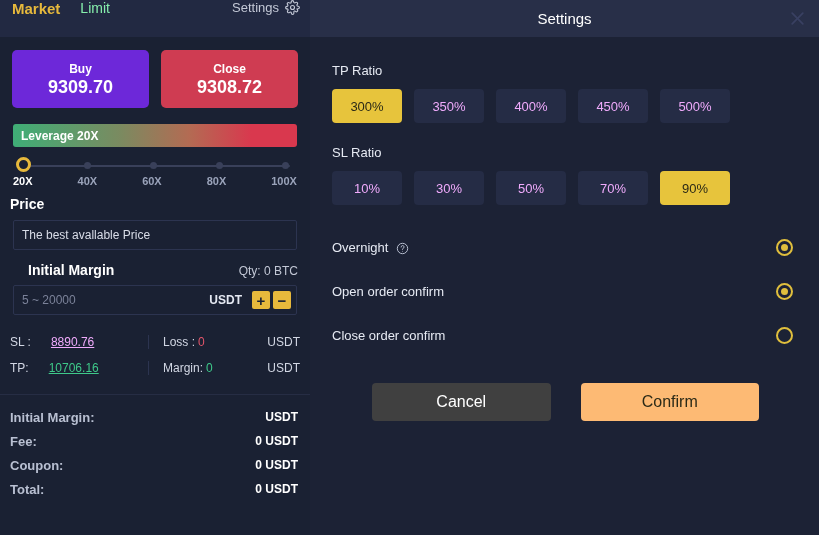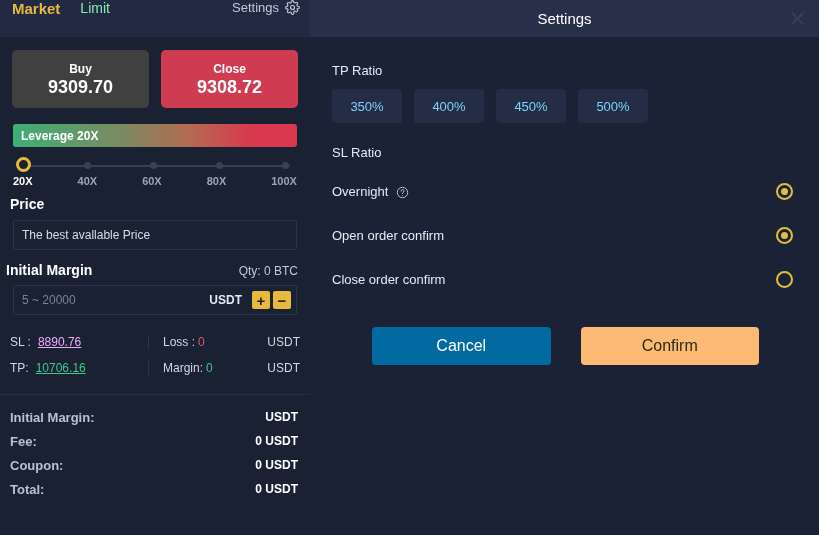--- a/index.html
+++ b/index.html
@@ -38,21 +38,21 @@
   .gear { width:15px; height:15px; display:block; }
 
   .bs-row { display:flex; gap:12px; padding:13px 12px 0 12px; }
   .bs-btn {
     flex:1; height:58px; border-radius:5px;
     display:flex; flex-direction:column; align-items:center; justify-content:center;
     cursor:pointer; color:#fff;
   }
   .bs-btn .lbl { font-size:12px; font-weight:bold; line-height:16px; }
   .bs-btn .val { font-size:18px; font-weight:bold; line-height:21px; }
-  .buy { background:#404040; }
+  .buy { background:#6d28d9; }
   .sell { background:#cf3c52; }
 
   .lev-bar {
     margin:16px 13px 0 13px; height:23px; border-radius:3px;
     background:linear-gradient(90deg,#3fae77 0%, #7b8a60 38%, #b36b53 62%, #d9384e 84%, #d9384e 100%);
     display:flex; align-items:center; padding-left:8px;
     color:#fff; font-size:12px; font-weight:bold;
     position:relative; cursor:pointer;
   }
 
@@ -88,21 +88,21 @@
   }
   .field {
     border:1px solid #2c3450; border-radius:2px;
     display:flex; align-items:center; padding:0 8px;
     background:#1a2133;
     font-size:12px; color:#d9dde8;
     cursor:text;
   }
   .margin-head {
     display:flex; align-items:baseline; justify-content:space-between;
-    padding:12px 12px 0 6px;
+    padding:12px 12px 0 28px;
   }
   .margin-head .t { color:#fff; font-size:14px; font-weight:bold; }
   .margin-head .q { color:#c3c8d6; font-size:12px; }
   .margin-field {
     margin:7px 13px 0 13px; height:30px;
     border:1px solid #2c3450; border-radius:2px;
     display:flex; align-items:center; padding:0 5px 0 8px;
     font-size:12px; color:#6f7party;
   }
   .margin-field { color:#7b8299; }
@@ -113,21 +113,21 @@
     display:flex; align-items:center; justify-content:center;
     color:#1a2133; font-size:15px; font-weight:bold; line-height:1;
     margin-left:3px; cursor:pointer;
   }
 
   .sltp-box { margin:14px 10px 0 10px; }
   .sltp-row {
     display:flex; align-items:center; height:26px;
     font-size:12px; color:#d2d7e4;
   }
-  .sltp-c1 { width:138px; display:flex; gap:7px; }
+  .sltp-c1 { width:138px; display:flex; gap:20px; }
   .sltp-c2 { flex:1; display:flex; gap:3px; border-left:1px solid #2c3450; padding-left:14px;}
   .sltp-c3 { width:58px; text-align:right; color:#d2d7e4; }
   .val-red { color:#f0abfc; text-decoration:underline; cursor:pointer; }
   .val-green { color:#3ec98a; text-decoration:underline; cursor:pointer; }
   .num-red { color:#e2556a; }
   .num-green { color:#3ec98a; }
 
   .divider { margin:13px 0 0 0; height:1px; background:#262d44; }
 
   .summary { padding:10px 12px 0 10px; }
@@ -152,21 +152,21 @@
   .modal-close {
     position:absolute; right:13px; top:10px;
     width:17px; height:17px; cursor:pointer;
   }
   .modal-body { padding:26px 22px 0 22px; }
 
   .grp-label { color:#e6eaf3; font-size:13px; margin-bottom:11px; }
   .chip-row { display:flex; gap:12px; margin-bottom:22px; }
   .chip {
     width:70px; height:34px; border-radius:4px;
-    background:#252c45; color:#7dd3fc;
+    background:#252c45; color:#f0abfc;
     display:flex; align-items:center; justify-content:center;
     font-size:13px; cursor:pointer;
   }
   .chip.on { background:#e7c43c; color:#2b2a17; }
 
   .toggle-row {
     display:flex; align-items:center;
     height:40px; margin-top:4px;
   }
   .toggle-label { color:#e6eaf3; font-size:13px; }
@@ -185,21 +185,21 @@
   }
 
   .modal-actions {
     display:flex; gap:30px; padding:28px 38px 0 40px;
   }
   .act-btn {
     flex:1; height:38px; border-radius:4px;
     display:flex; align-items:center; justify-content:center;
     font-size:16px; cursor:pointer;
   }
-  .act-cancel { background:#0369a1; color:#ffffff; }
+  .act-cancel { background:#404040; color:#ffffff; }
   .act-confirm { background:#fdba74; color:#2b2a17; }
 </style>
 </head>
 <body>
 
 <div id="app">
 
   <div id="left-panel">
 
     <div class="lp-header">
@@ -318,27 +318,35 @@
           <line x1="3" y1="3" x2="13" y2="13"></line>
           <line x1="13" y1="3" x2="3" y2="13"></line>
         </svg>
       </span>
     </div>
 
     <div class="modal-body">
 
       <div class="grp-label">TP Ratio</div>
       <div class="chip-row">
+        <div class="chip on">300%</div>
         <div class="chip">350%</div>
         <div class="chip">400%</div>
         <div class="chip">450%</div>
         <div class="chip">500%</div>
       </div>
 
       <div class="grp-label">SL Ratio</div>
+      <div class="chip-row">
+        <div class="chip">10%</div>
+        <div class="chip">30%</div>
+        <div class="chip">50%</div>
+        <div class="chip">70%</div>
+        <div class="chip on">90%</div>
+      </div>
 
       <div class="toggle-row">
         <span class="toggle-label">Overnight</span>
         <span class="help-icon">
           <svg viewBox="0 0 16 16" width="13" height="13" fill="none" stroke="#b9c0d2" stroke-width="1.2">
             <circle cx="8" cy="8" r="6.4"></circle>
             <path d="M6.3 6.2a1.8 1.8 0 1 1 2.4 1.7c-.5.2-.7.6-.7 1.1v.3" stroke-linecap="round"></path>
             <circle cx="8" cy="11.4" r="0.6" fill="#b9c0d2" stroke="none"></circle>
           </svg>
         </span>

